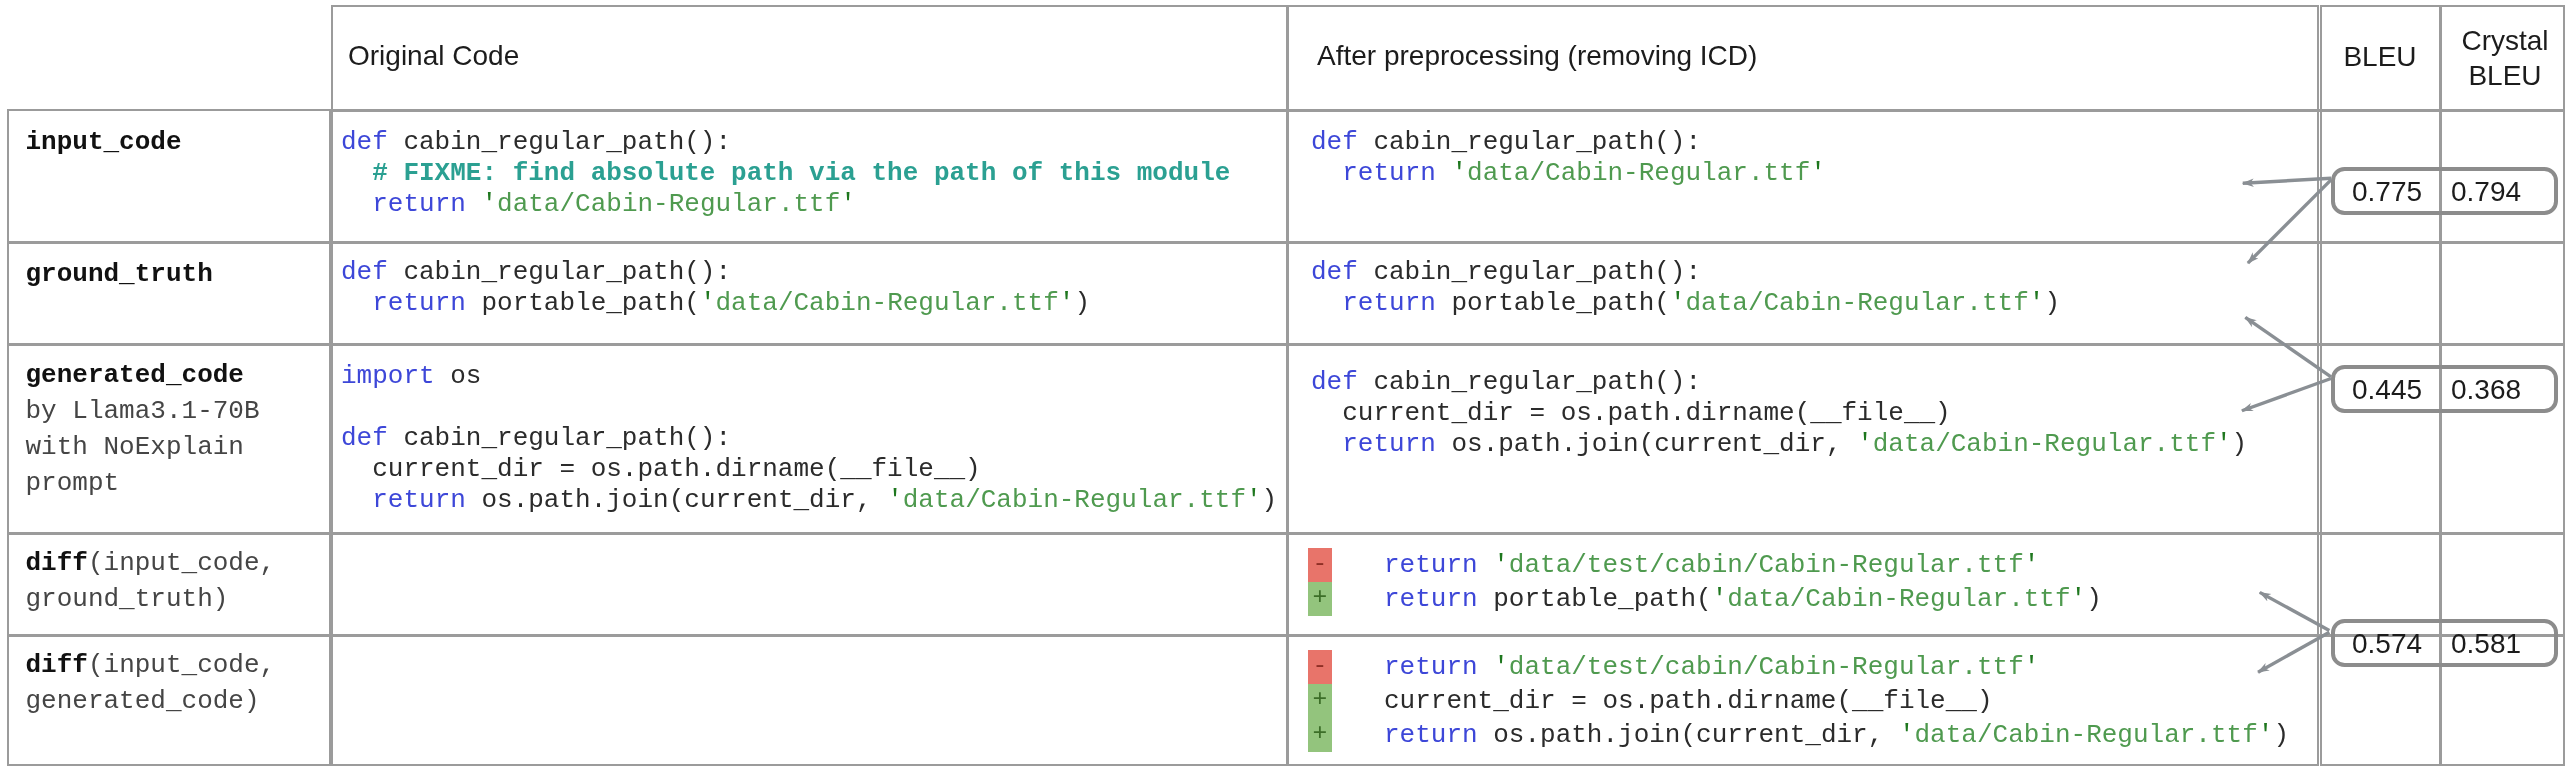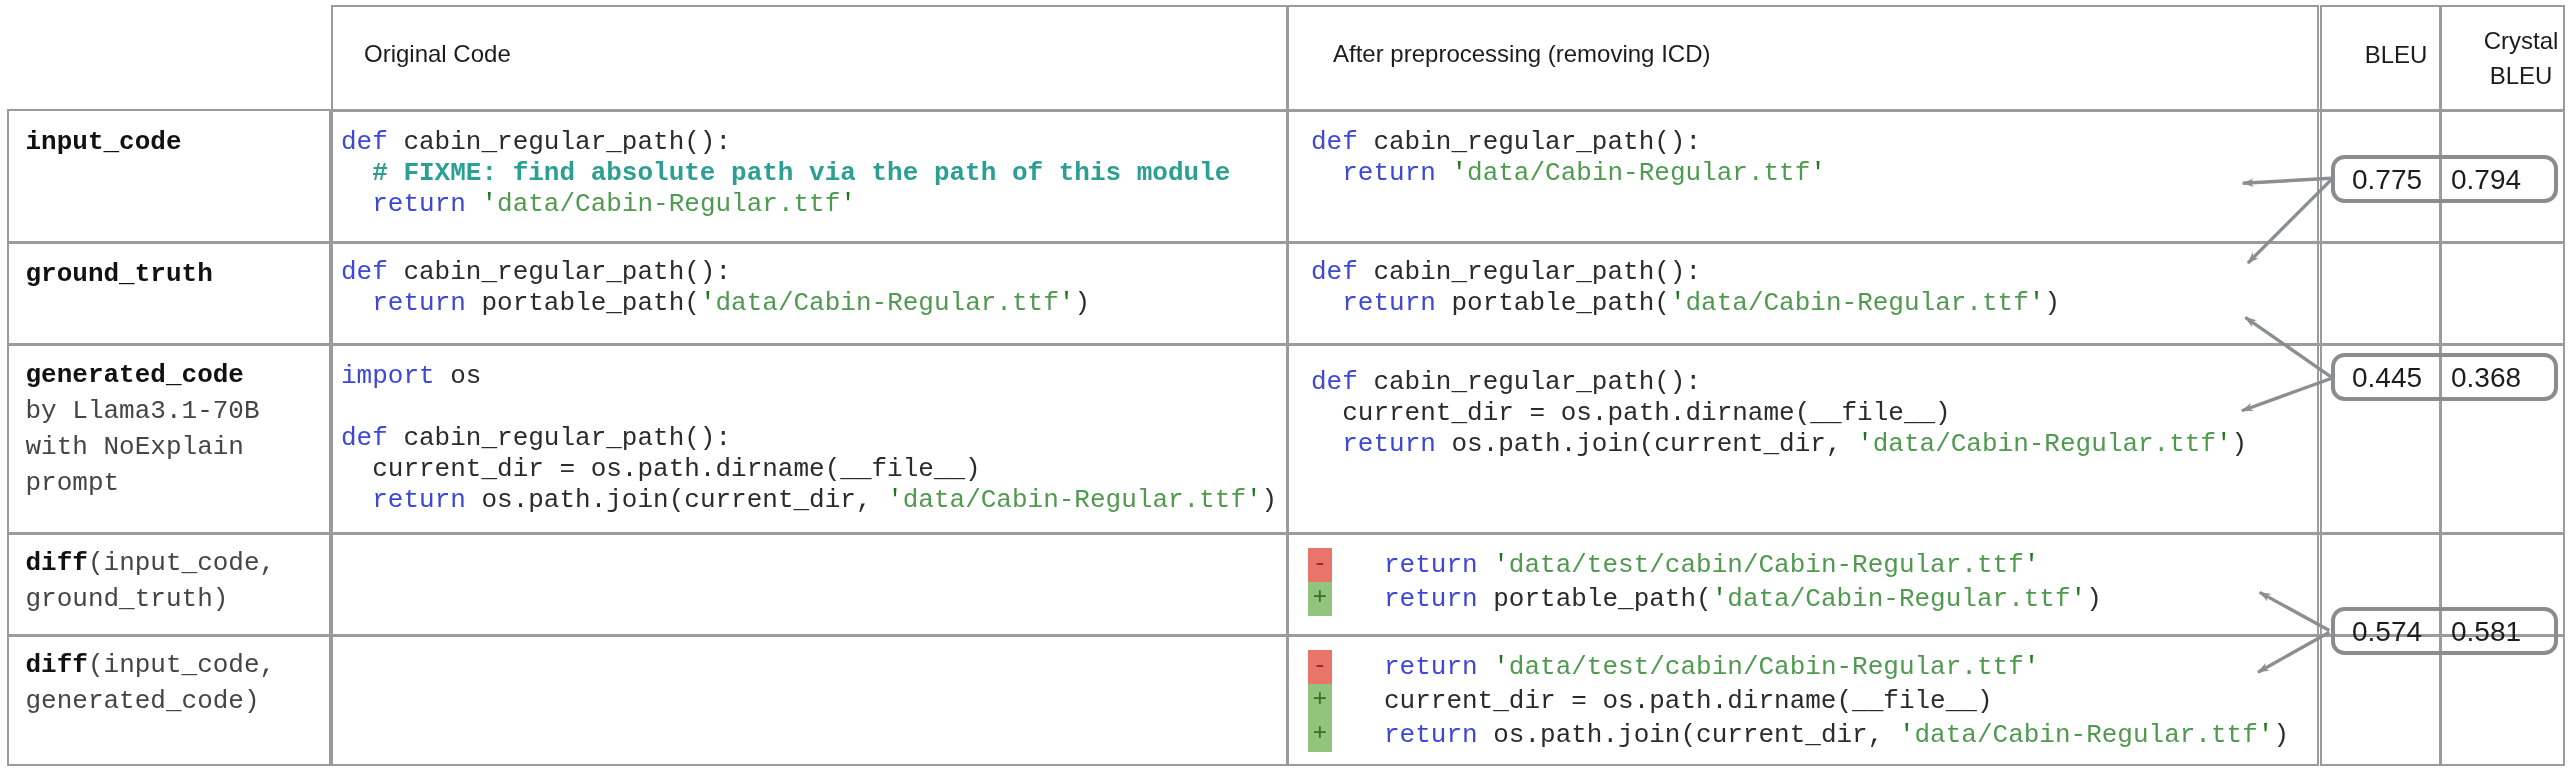--- a/index.html
+++ b/index.html
@@ -9,40 +9,40 @@
     --diff-minus-fg:#8f2f25; --diff-plus-fg:#3c6e28;
   }
   html,body{margin:0;padding:0;background:#ffffff;}
   #canvas{position:relative;width:2576px;height:774px;background:#fff;overflow:hidden;
           font-family:"Liberation Sans",sans-serif;}
   
   .box{position:absolute;border:2.5px solid var(--border);box-sizing:border-box;background:transparent;}
   .gridline{position:absolute;background:var(--border);}
   .h3{height:2.5px;} .w3{width:2.5px;}
   
-  .hdr{position:absolute;font-size:24px;color:#1c1c1c;white-space:nowrap;margin-left:16px;}
+  .hdr{position:absolute;font-size:28px;color:#1c1c1c;white-space:nowrap;}
   .hdr-center{text-align:center;}
   
   .codecell{position:absolute;font-family:"Liberation Mono",monospace;font-size:26px;
             line-height:31px;color:var(--code);white-space:pre;}
   .labelcell{position:absolute;font-family:"Liberation Mono",monospace;font-size:26px;
              line-height:36px;color:var(--label-dim);white-space:pre;}
   .diffcell{line-height:34px;}
   .cl{white-space:pre;}
   .kw{color:var(--keyword);} .cm{color:var(--comment);font-weight:bold;} .st{color:var(--string);}
   .q{color:var(--quote);} .tx{color:var(--code);}
   .b{font-weight:bold;color:#111;font-family:Liberation Mono, monospace;} .n{color:var(--label-dim);}
   .mk{display:inline-block;width:24px;height:34px;vertical-align:top;text-align:center;
       font-size:24.6px;line-height:32px;}
   .mk.minus{background:var(--diff-minus-bg);color:var(--diff-minus-fg);}
   .mk.plus{background:var(--diff-plus-bg);color:var(--diff-plus-fg);}
   .dcode{display:inline-block;margin-left:52px;vertical-align:top;}
   
   .scorebox{position:absolute;width:227px;height:48px;border:4.2px solid #8c8c8c;border-radius:13.6px;
-            box-sizing:border-box;display:flex;background:transparent;z-index:6;}
+            box-sizing:border-box;display:flex;background:transparent;z-index:6;margin-top:12px;}
   .scorebox .sb1{width:104px;text-align:center;font-size:28px;line-height:41px;color:#1c1c1c;}
   .scorebox .sb2{width:94px;text-align:center;font-size:28px;line-height:41px;color:#1c1c1c;border-radius:20px;}
   svg.arrows{position:absolute;left:0;top:0;z-index:5;pointer-events:none;}
   .txt-layer{z-index:4;}
 </style>
 </head>
 <body>
 
 <div id="canvas">
 

